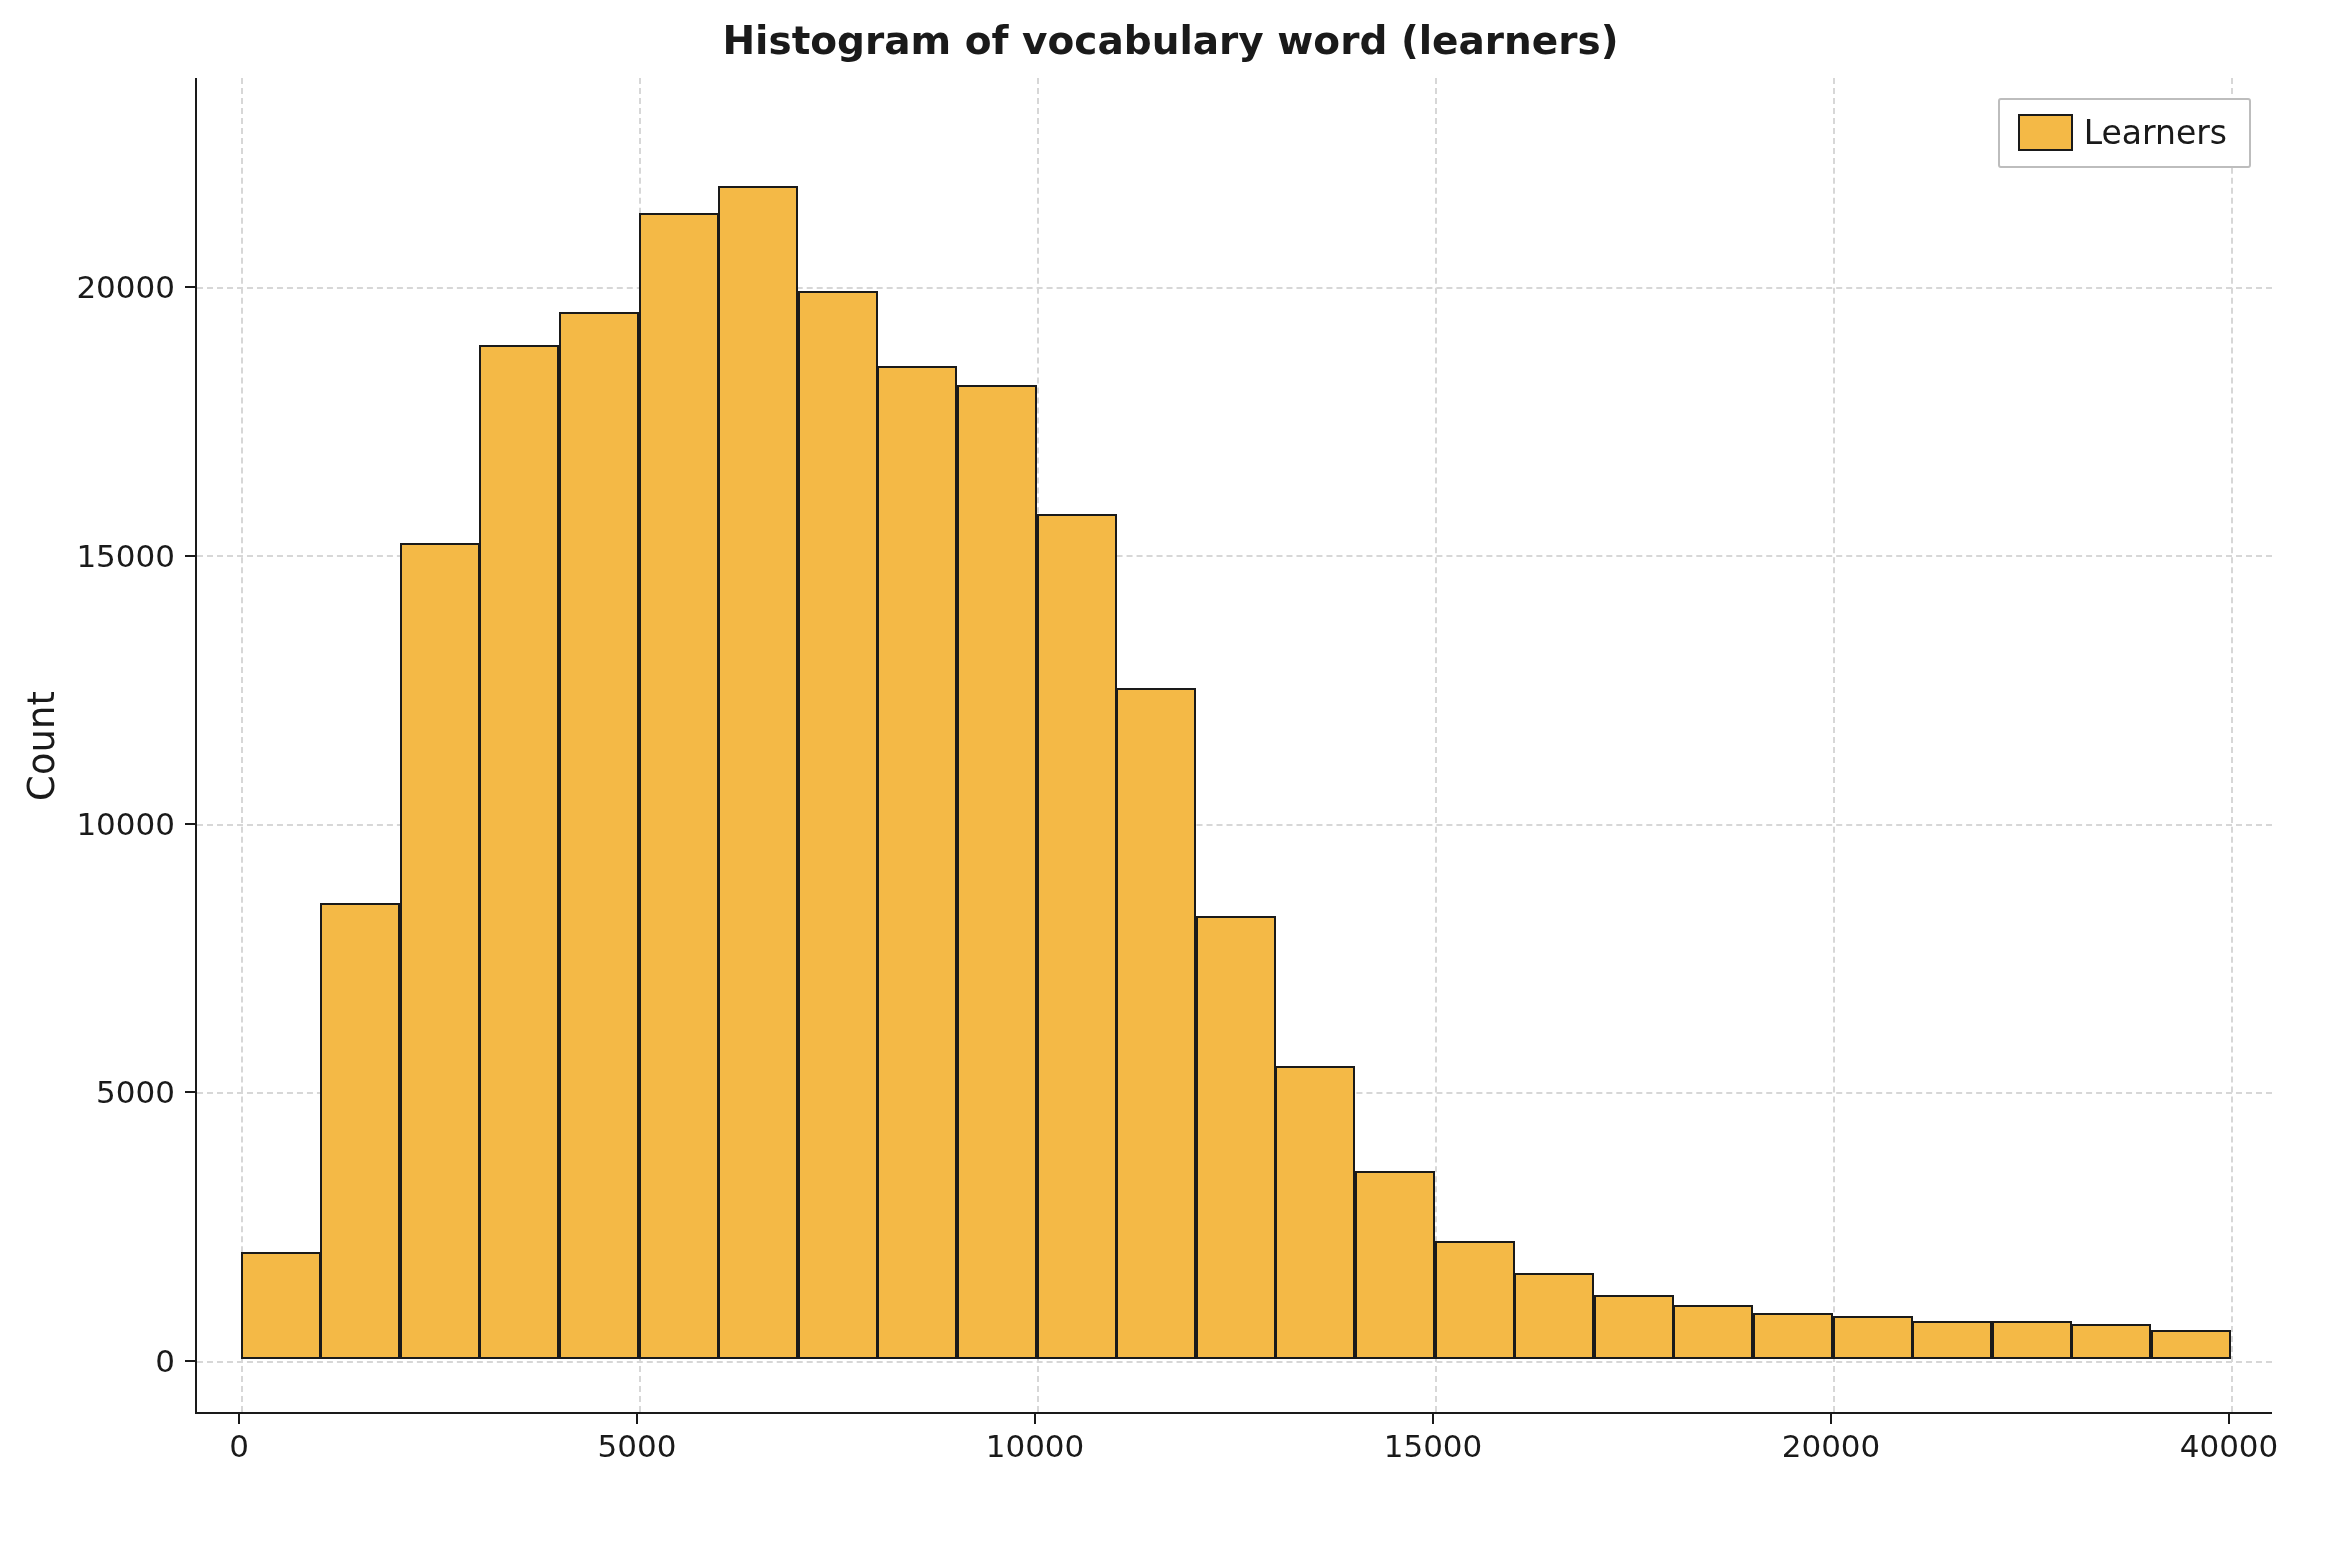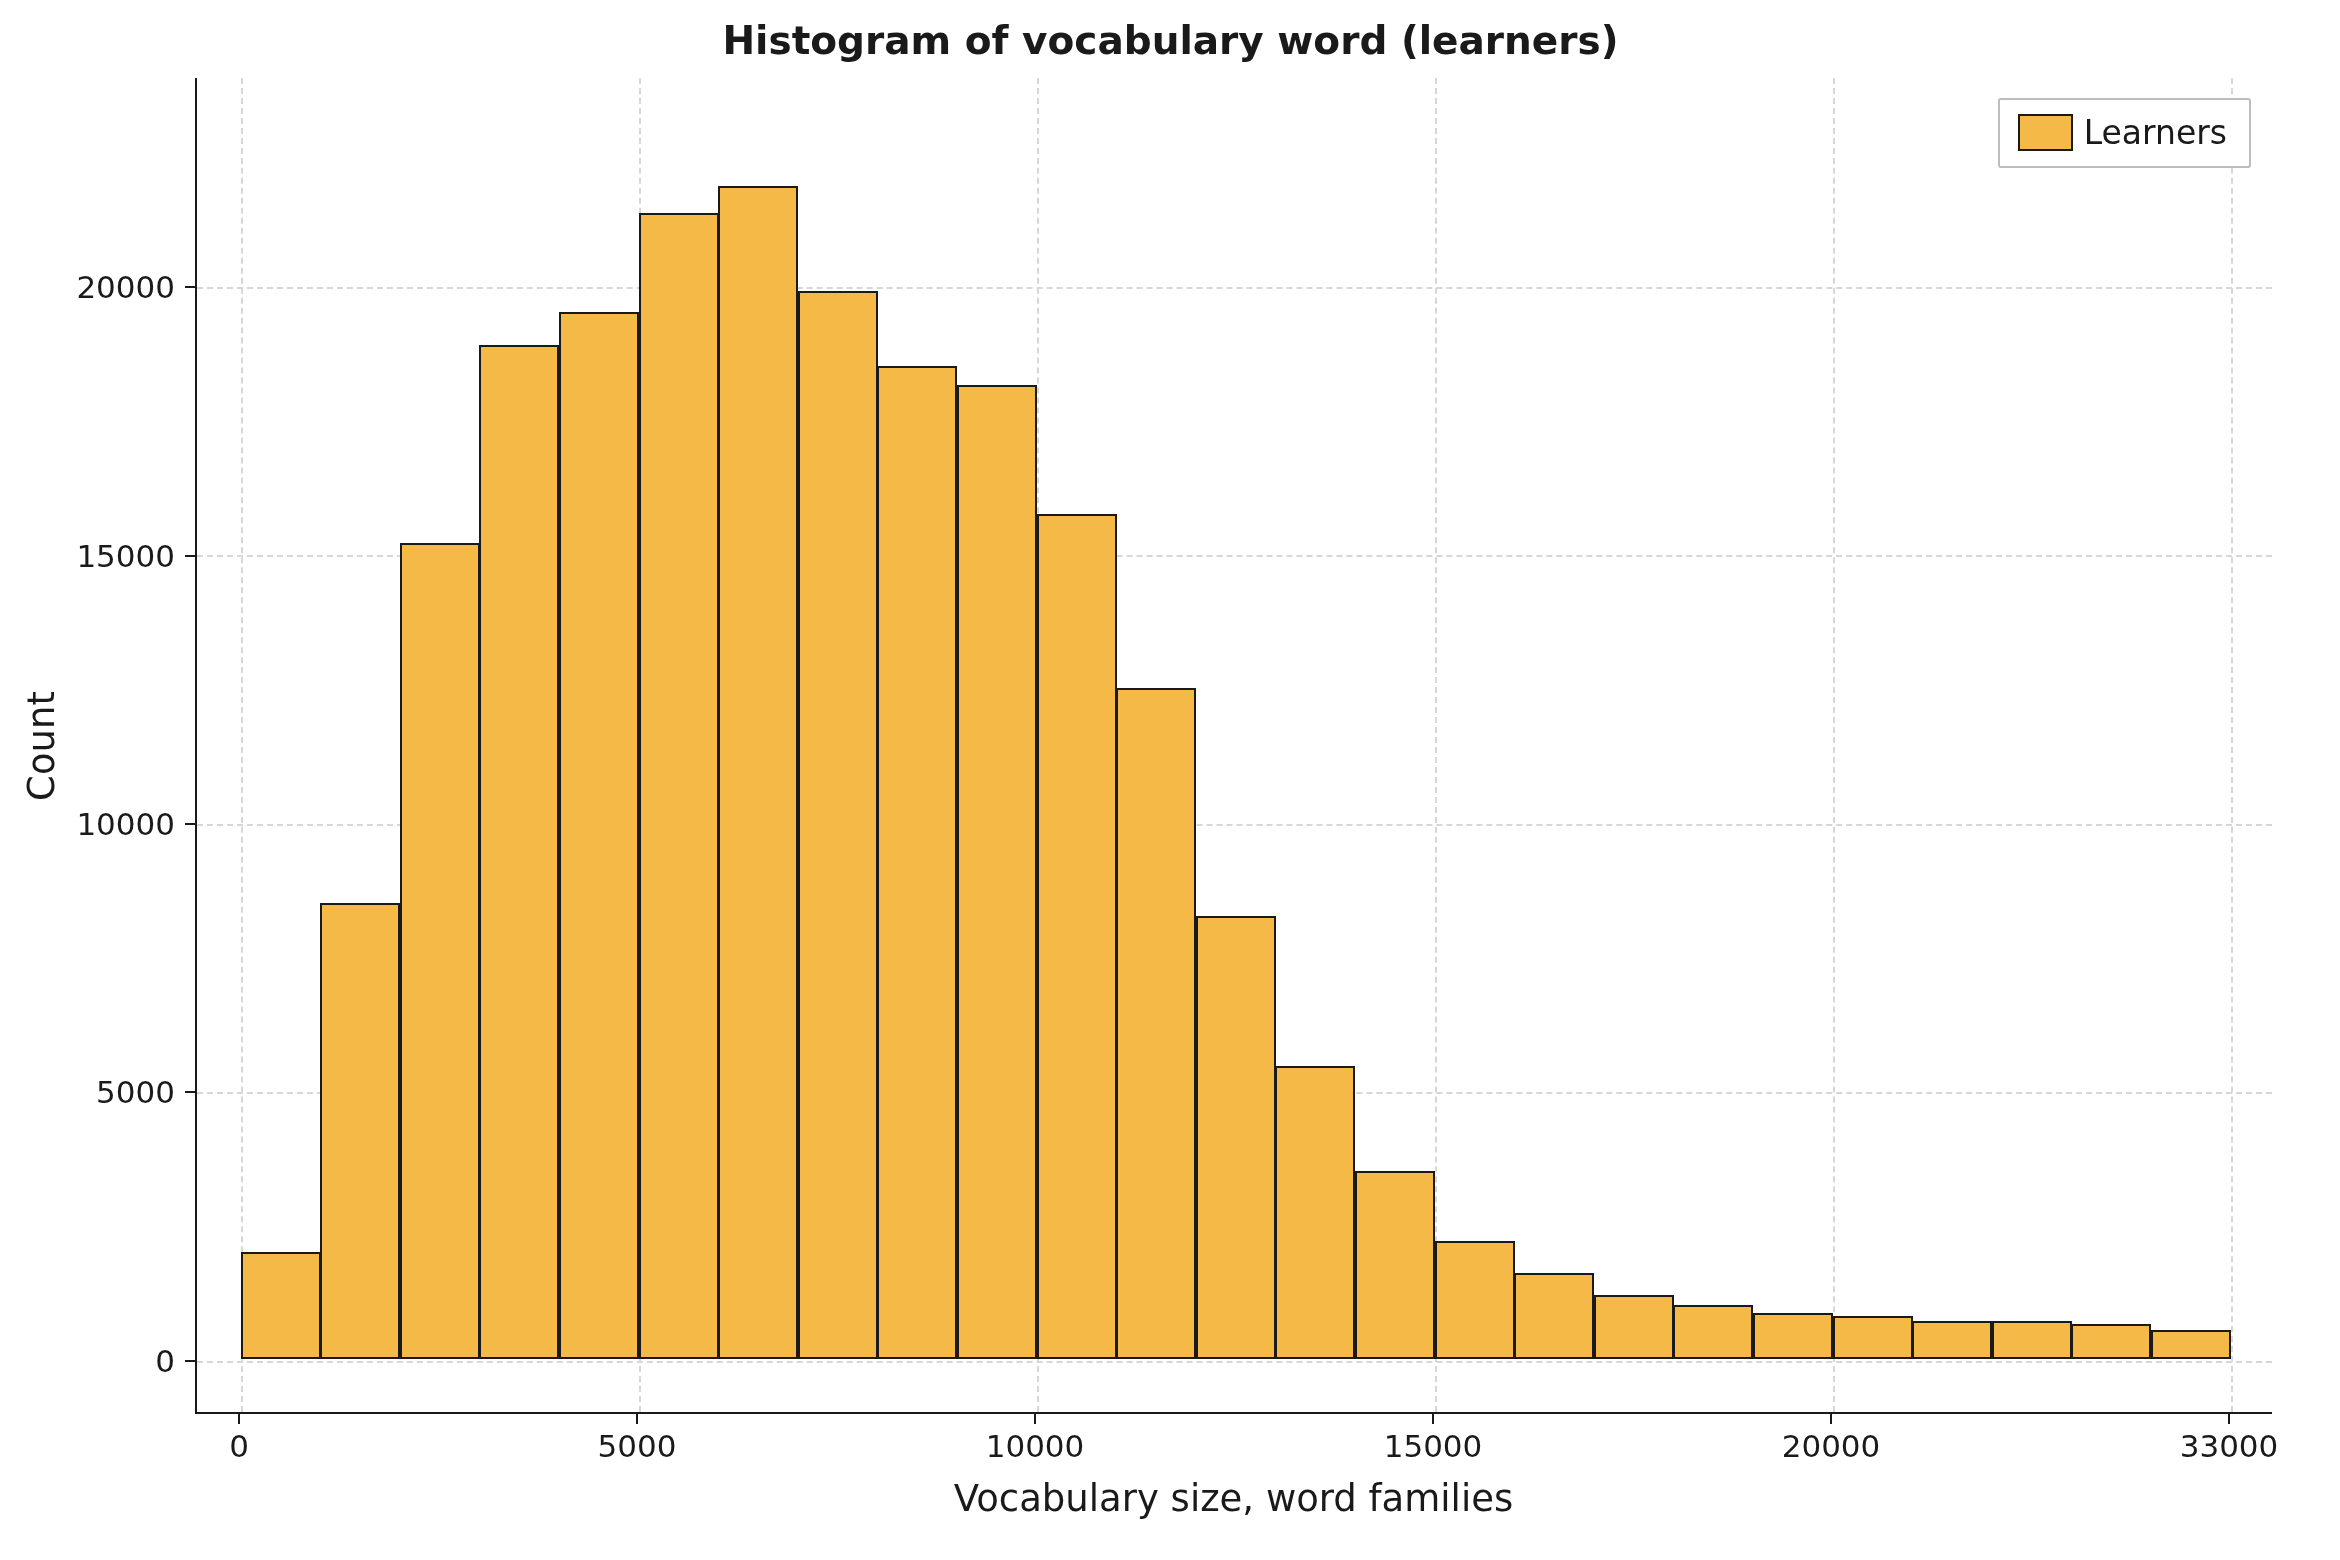--- a/index.html
+++ b/index.html
@@ -165,31 +165,30 @@
       <div class="ticklabel-x" style="left: 239px; top: 1428px;">0</div>
       <div class="tick-x" style="left: 636px; top: 1414px;"></div>
       <div class="ticklabel-x" style="left: 637px; top: 1428px;">5000</div>
       <div class="tick-x" style="left: 1034px; top: 1414px;"></div>
       <div class="ticklabel-x" style="left: 1035px; top: 1428px;">10000</div>
       <div class="tick-x" style="left: 1432px; top: 1414px;"></div>
       <div class="ticklabel-x" style="left: 1433px; top: 1428px;">15000</div>
       <div class="tick-x" style="left: 1830px; top: 1414px;"></div>
       <div class="ticklabel-x" style="left: 1831px; top: 1428px;">20000</div>
       <div class="tick-x" style="left: 2228px; top: 1414px;"></div>
-      <div class="ticklabel-x" style="left: 2229px; top: 1428px;">33000</div>
+      <div class="ticklabel-x" style="left: 2229px; top: 1428px;">40000</div>
     </div>
   <div id="yticks">
       <div class="tick-y" style="left: 185px; top: 1360px;"></div>
       <div class="ticklabel-y" style="left: 68px; width: 107px; top: 1361px;">0</div>
       <div class="tick-y" style="left: 185px; top: 1091px;"></div>
       <div class="ticklabel-y" style="left: 68px; width: 107px; top: 1092px;">5000</div>
       <div class="tick-y" style="left: 185px; top: 823px;"></div>
       <div class="ticklabel-y" style="left: 68px; width: 107px; top: 824px;">10000</div>
       <div class="tick-y" style="left: 185px; top: 555px;"></div>
       <div class="ticklabel-y" style="left: 68px; width: 107px; top: 556px;">15000</div>
       <div class="tick-y" style="left: 185px; top: 286px;"></div>
       <div class="ticklabel-y" style="left: 68px; width: 107px; top: 287px;">20000</div>
     </div>
 
-  <div id="xlabel" class="axislabel-x" style="top: 1477px; left: 195px; width: 2077px;">Vocabulary size, word families</div>
   <div id="ylabel" class="axislabel-y" style="left: 63px; top: 746px;">Count</div>
 </div>
 
 
 </body></html>

